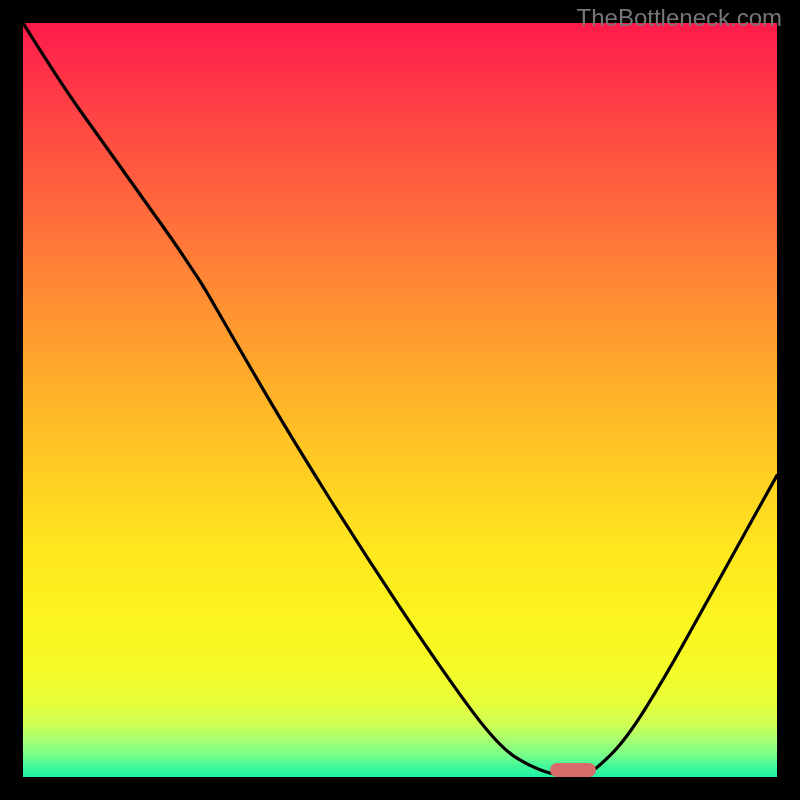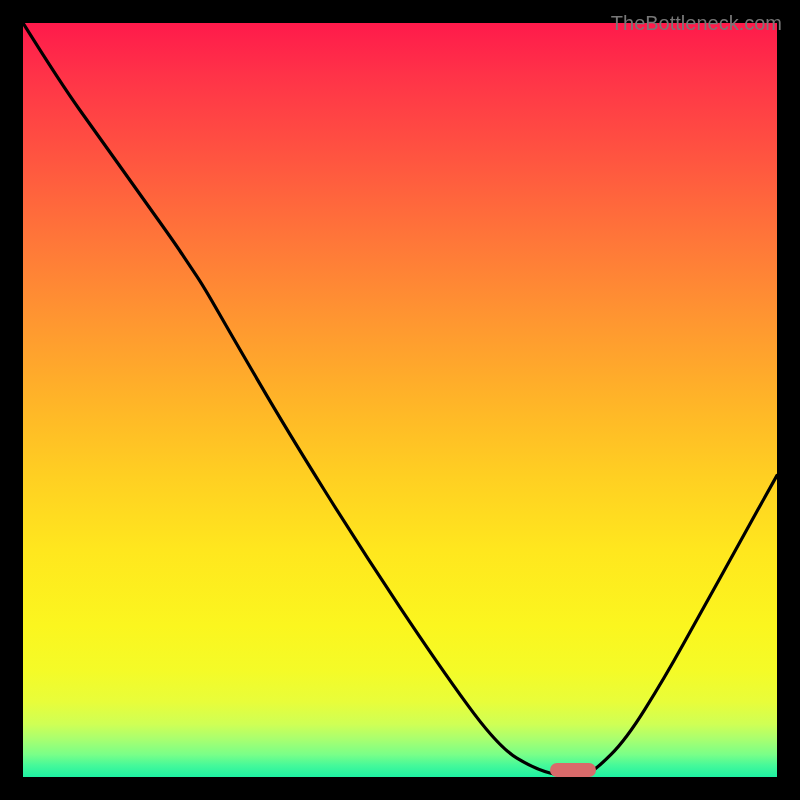--- a/index.html
+++ b/index.html
@@ -12,24 +12,24 @@
     font-family: Arial, sans-serif;
   }
   .outer {
     width: 800px;
     height: 800px;
     background: #000;
     position: relative;
   }
   .watermark {
     position: absolute;
-    top: 12px;
+    top: 4px;
     right: 18px;
     color: #777;
-    font-size: 20px;
+    font-size: 24px;
     font-weight: 500;
     z-index: 10;
     text-align: right;
   }
   .plot-area {
     position: absolute;
     left: 23px;
     top: 23px;
     width: 754px;
     height: 754px;

